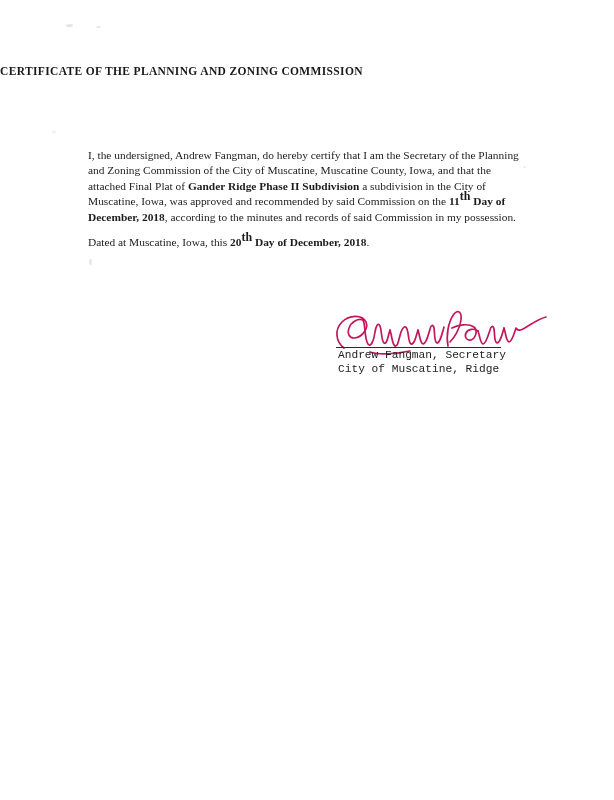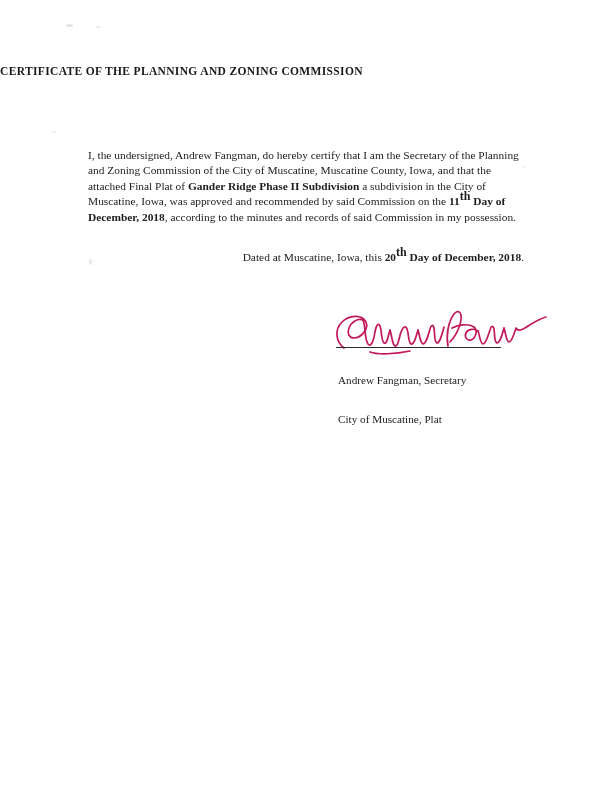--- a/index.html
+++ b/index.html
@@ -62,22 +62,21 @@
   }
   .para {
     font-family: "Liberation Serif", serif;
     font-size: 11.4px;
     line-height: 15.4px;
     color: #1c1c1c;
     text-align: left;
     margin: 0;
   }
   .para.second {
-    margin-top: 25px;
-    text-align: right;
+    margin-top: 10px;
   }
   .para b {
     font-weight: bold;
   }
   .sup {
     font-size: 12px;
     vertical-align: super;
     line-height: 0;
   }
 
@@ -101,25 +100,24 @@
     height: 0;
     border-top: 1px solid #2b2b2b;
   }
   .sig-caption {
     position: absolute;
     left: 338px;
     top: 349px;
     width: 230px;
   }
   .sig-caption div {
-    font-family: Liberation Serif, serif;
+    font-family: Liberation Mono, monospace;
     font-size: 11.2px;
     line-height: 13.6px;
     color: #1c1c1c;
-    margin-top: 25px;
   }
 </style>
 </head>
 <body>
 
 <div class="page">
 
   <div class="scan-noise">
     <span class="speck s1"></span>
     <span class="speck s2"></span>
@@ -151,16 +149,16 @@
         <path d="M174 32 C176 38, 176 45, 179 46 C182 46, 184 38, 186 32 C188 36, 192 34, 198 30 C206 25, 212 22, 216 21"></path>
         <path d="M40 56 C48 59, 66 58, 80 55"></path>
       </g>
     </svg>
   </div>
 
   <div class="sig-rule"></div>
 
   <div class="sig-caption">
     <div>Andrew Fangman, Secretary</div>
-    <div>City of Muscatine, Plat</div>
+    <div>City of Muscatine, Ridge</div>
   </div>
 
 </div>
 
 </body></html>

